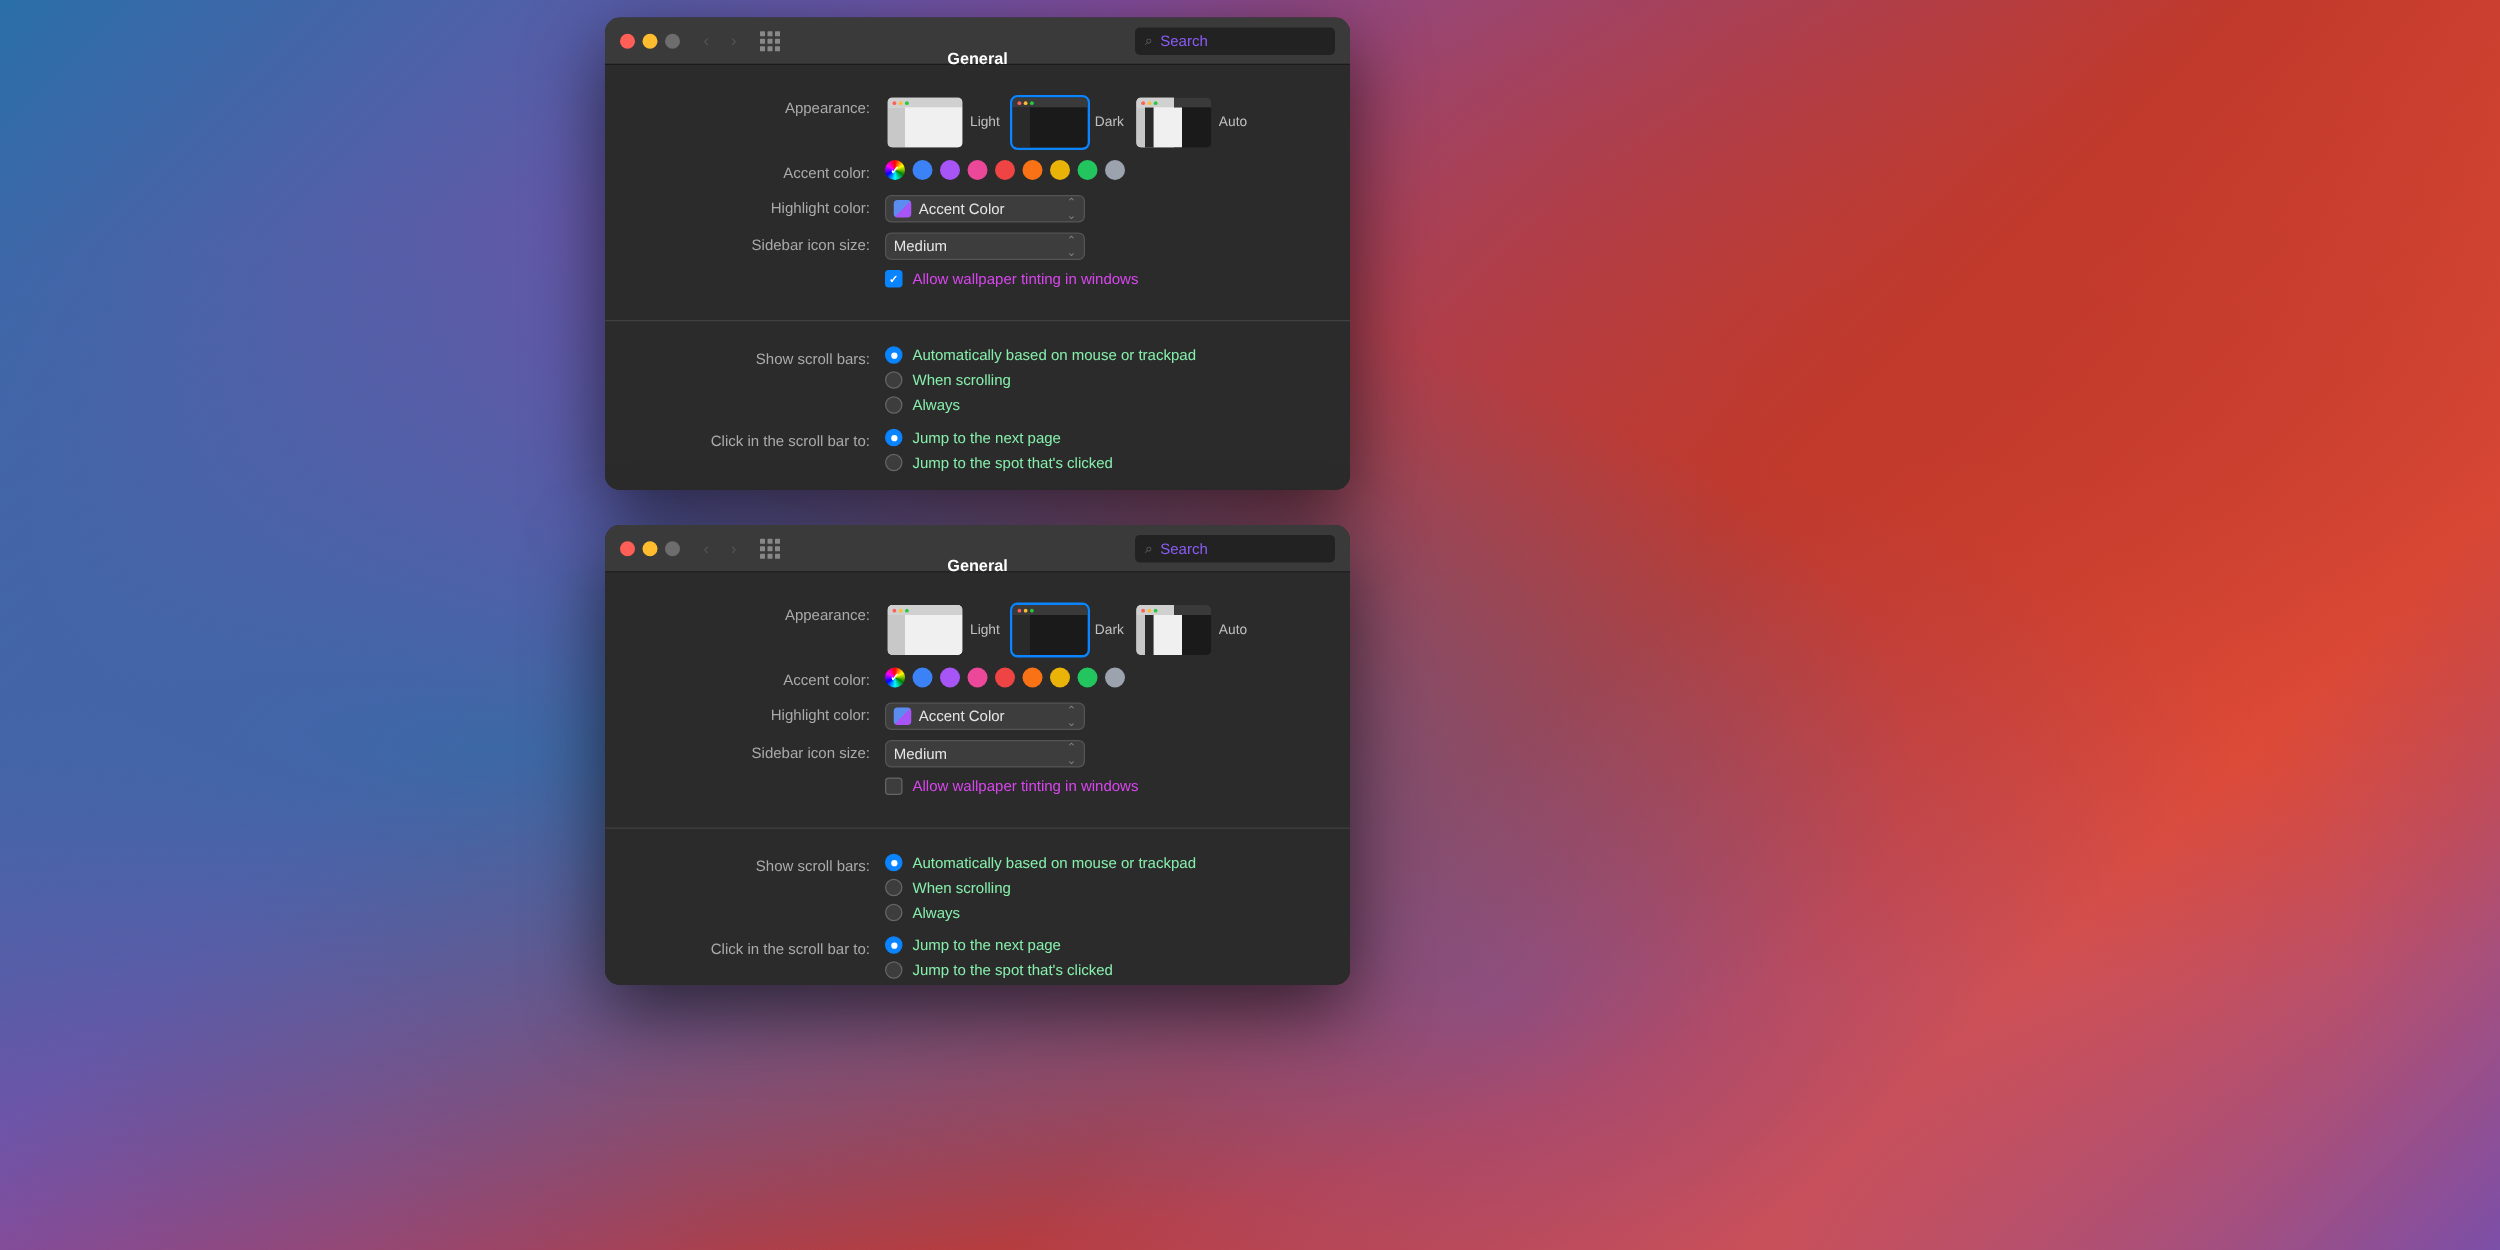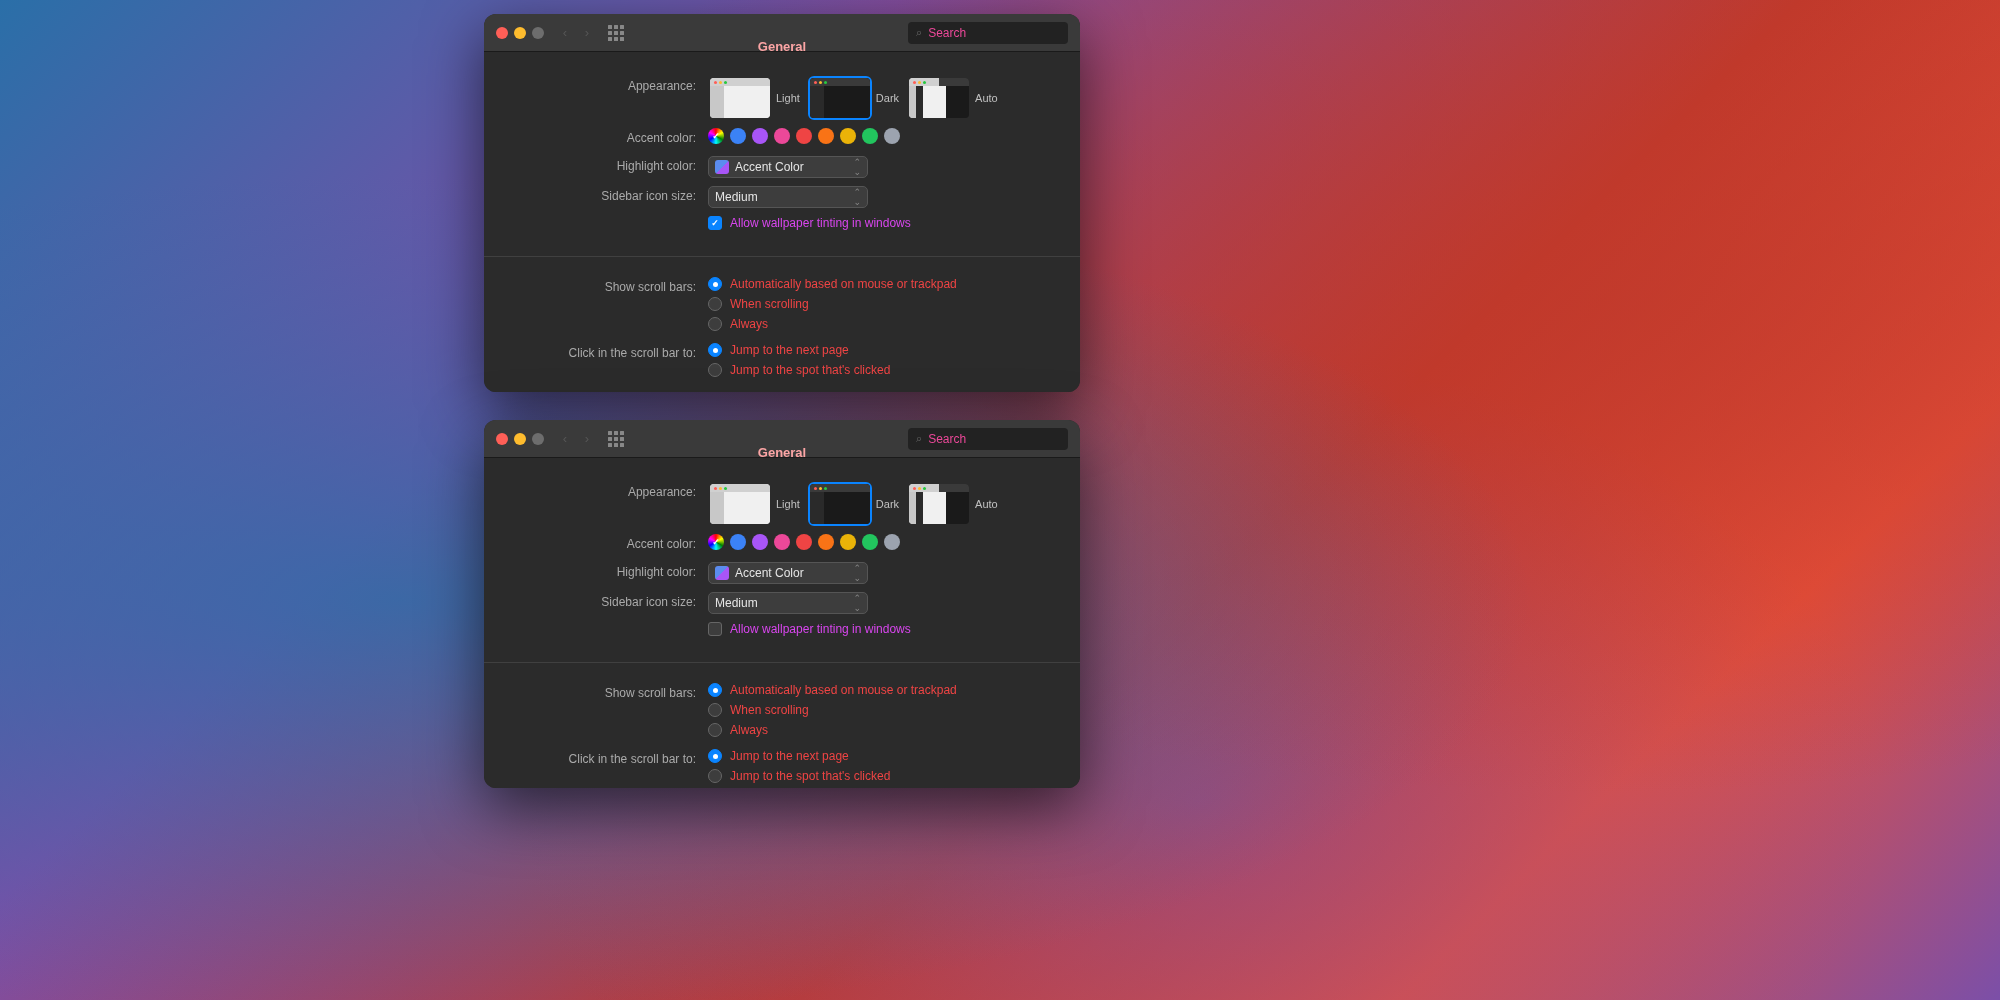--- a/index.html
+++ b/index.html
@@ -92,21 +92,21 @@
       width: 4px;
       height: 4px;
       background: #888;
       border-radius: 0.5px;
     }
 
     .window-title {
       position: absolute;
       left: 50%;
       transform: translateX(-50%);
-      color: #fca5a5;
+      color: #ffffff;
       font-size: 13px;
       font-weight: 600;
       margin-top: 28px;
     }
 
     .search-bar {
       margin-left: auto;
       width: 160px;
       height: 22px;
       background: #222;
@@ -114,21 +114,21 @@
       display: flex;
       align-items: center;
       padding: 0 8px;
       gap: 6px;
     }
     .search-bar .search-icon-sym {
       color: #666;
       font-size: 11px;
     }
     .search-bar .search-placeholder {
-      color: #ec4899;
+      color: #8b5cf6;
       font-size: 12px;
     }
 
     
     .content {
       background: #2b2b2b;
       padding: 20px 0;
     }
 
     
@@ -405,21 +405,21 @@
       background: #0a84ff;
     }
     .radio.selected::after {
       content: '';
       width: 5px;
       height: 5px;
       border-radius: 50%;
       background: white;
     }
     .radio-label {
-      color: #ef4444;
+      color: #86efac;
       font-size: 12px;
     }
   </style>
 </head>
 <body>
 
 <div class="bg"></div>
 
 <div class="window top">
 

